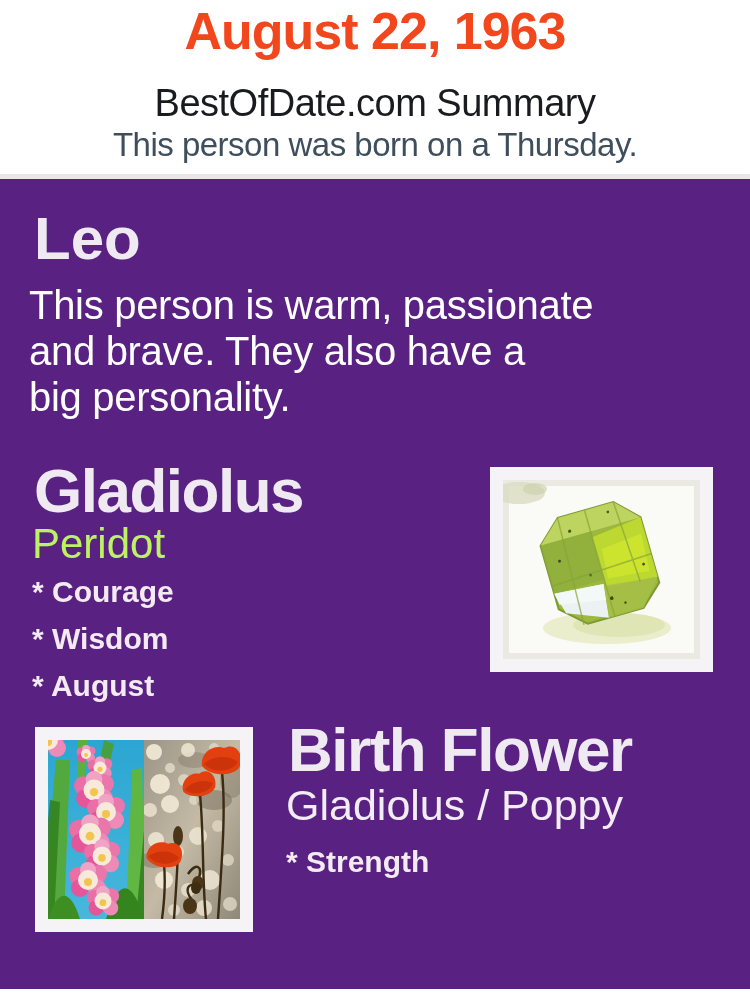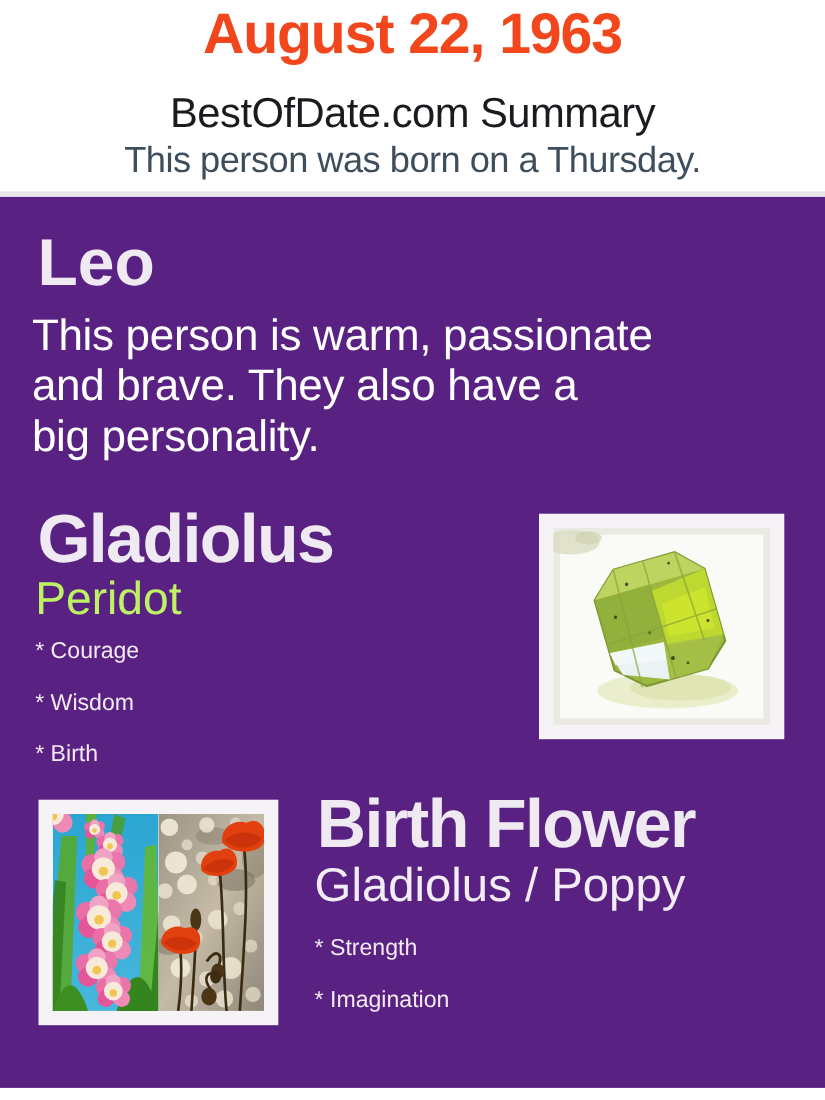--- a/index.html
+++ b/index.html
@@ -48,21 +48,21 @@
   }
   .bs-head {
     position: absolute; top: 281px; left: 34px; margin: 0;
     font-size: 62px; line-height: 1; font-weight: 700; letter-spacing: -1.5px; color: #EFE9F1;
   }
   .bs-name {
     position: absolute; top: 344px; left: 32px;
     font-size: 42px; line-height: 1; font-weight: 400; color: #bef264;
   }
   .traits { position: absolute; margin: 0; padding: 0; list-style: none; }
-  .trait { font-size: 21px; line-height: 47px; font-weight: 400; color: #F3EAF2; }
+  .trait { font-size: 30px; line-height: 47px; font-weight: 700; color: #F3EAF2; }
   .bs-traits { top: 389px; left: 32px; }
   .bf-head {
     position: absolute; top: 540px; left: 288px; margin: 0;
     font-size: 62px; line-height: 1; font-weight: 700; letter-spacing: -1.5px; color: #EFE9F1;
   }
   .bf-name {
     position: absolute; top: 605px; left: 286px;
     font-size: 43px; line-height: 1; font-weight: 400; color: #F2ECF4;
   }
   .bf-traits { top: 659px; left: 286px; }
@@ -96,21 +96,21 @@
     <p class="desc">This person is warm, passionate
 and brave. They also have a
 big personality.</p>
 
     <h2 class="bs-head">Gladiolus</h2>
     <div class="bs-name">Peridot</div>
     <ul class="traits bs-traits">
 
     <li class="trait">* Courage</li>
         <li class="trait">* Wisdom</li>
-        <li class="trait">* Birth</li>
+        <li class="trait">* August</li>
       </ul>
 
     <figure class="photo peridot">
       <svg viewBox="0 0 197 179" role="img">
         <rect width="197" height="179" fill="#FAFAF6"></rect>
         <rect x="3" y="3" width="191" height="173" fill="none" stroke="#EAEAE3" stroke-width="6"></rect>
         <ellipse cx="16" cy="13" rx="26" ry="11" fill="#D9DCC2" opacity="0.8"></ellipse>
         <ellipse cx="32" cy="9" rx="12" ry="6" fill="#C9CEA8" opacity="0.6"></ellipse>
         <ellipse cx="104" cy="148" rx="64" ry="16" fill="#EBEECC"></ellipse>
         <ellipse cx="116" cy="145" rx="46" ry="12" fill="#DFE5B4"></ellipse>
@@ -234,17 +234,16 @@
           </g>
         </g>
       </svg>
     </figure>
 
     <h2 class="bf-head">Birth Flower</h2>
     <div class="bf-name">Gladiolus / Poppy</div>
     <ul class="traits bf-traits">
 
     <li class="trait">* Strength</li>
-        <li class="trait">* Imagination</li>
       </ul>
 
   </main>
 </div>
 
 </body></html>

